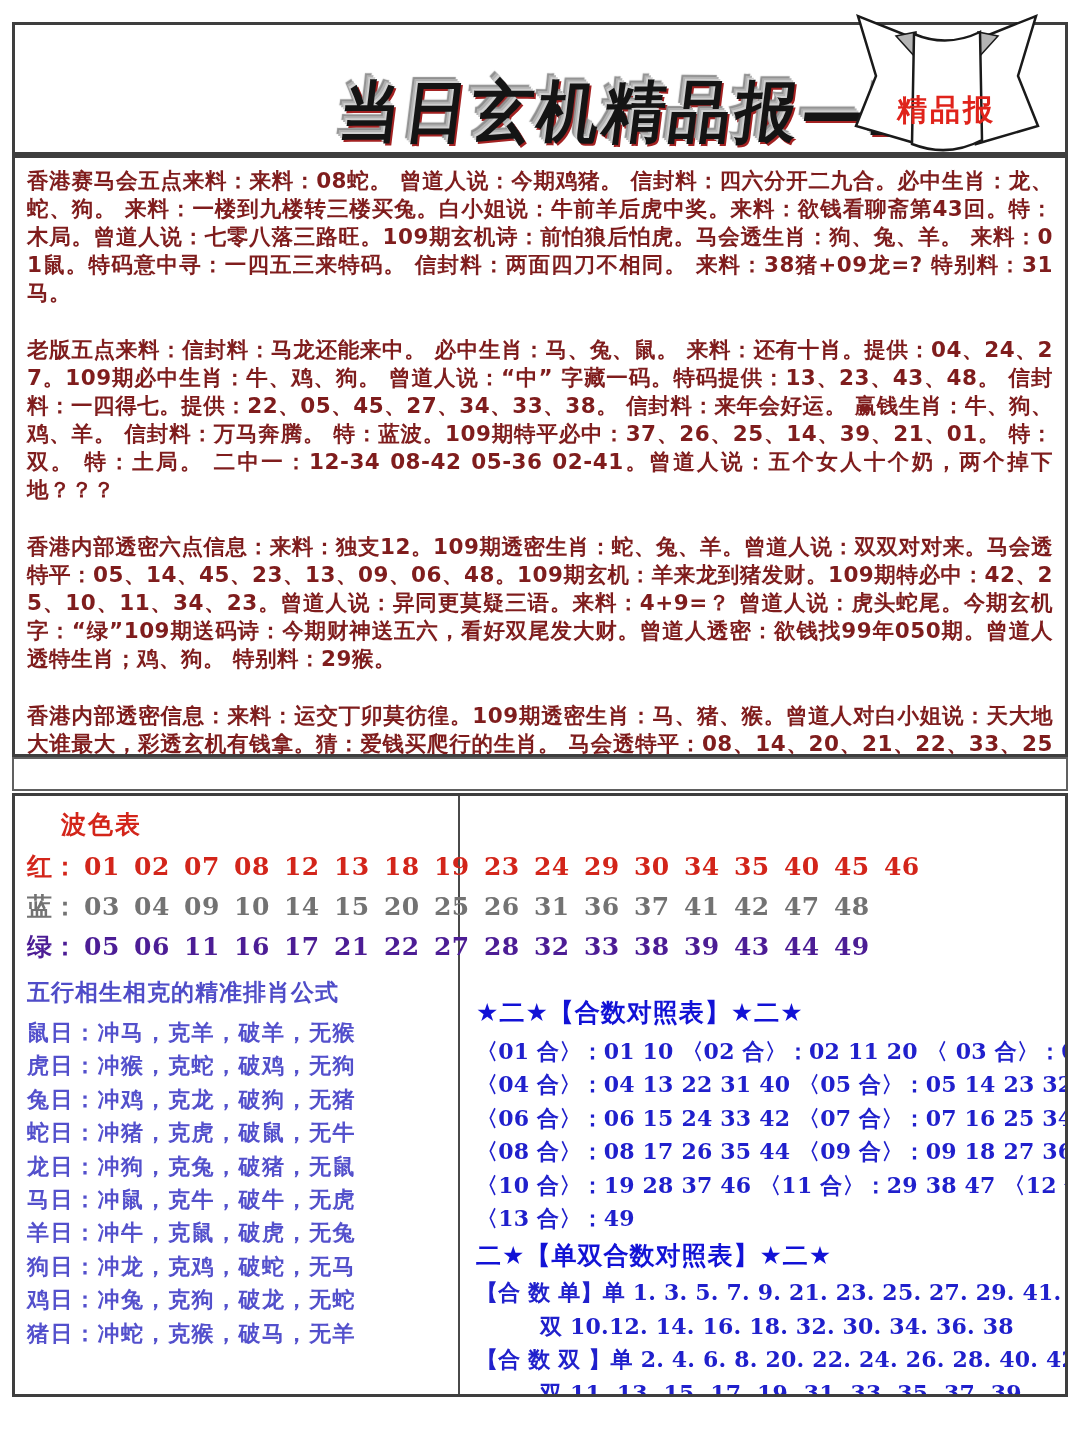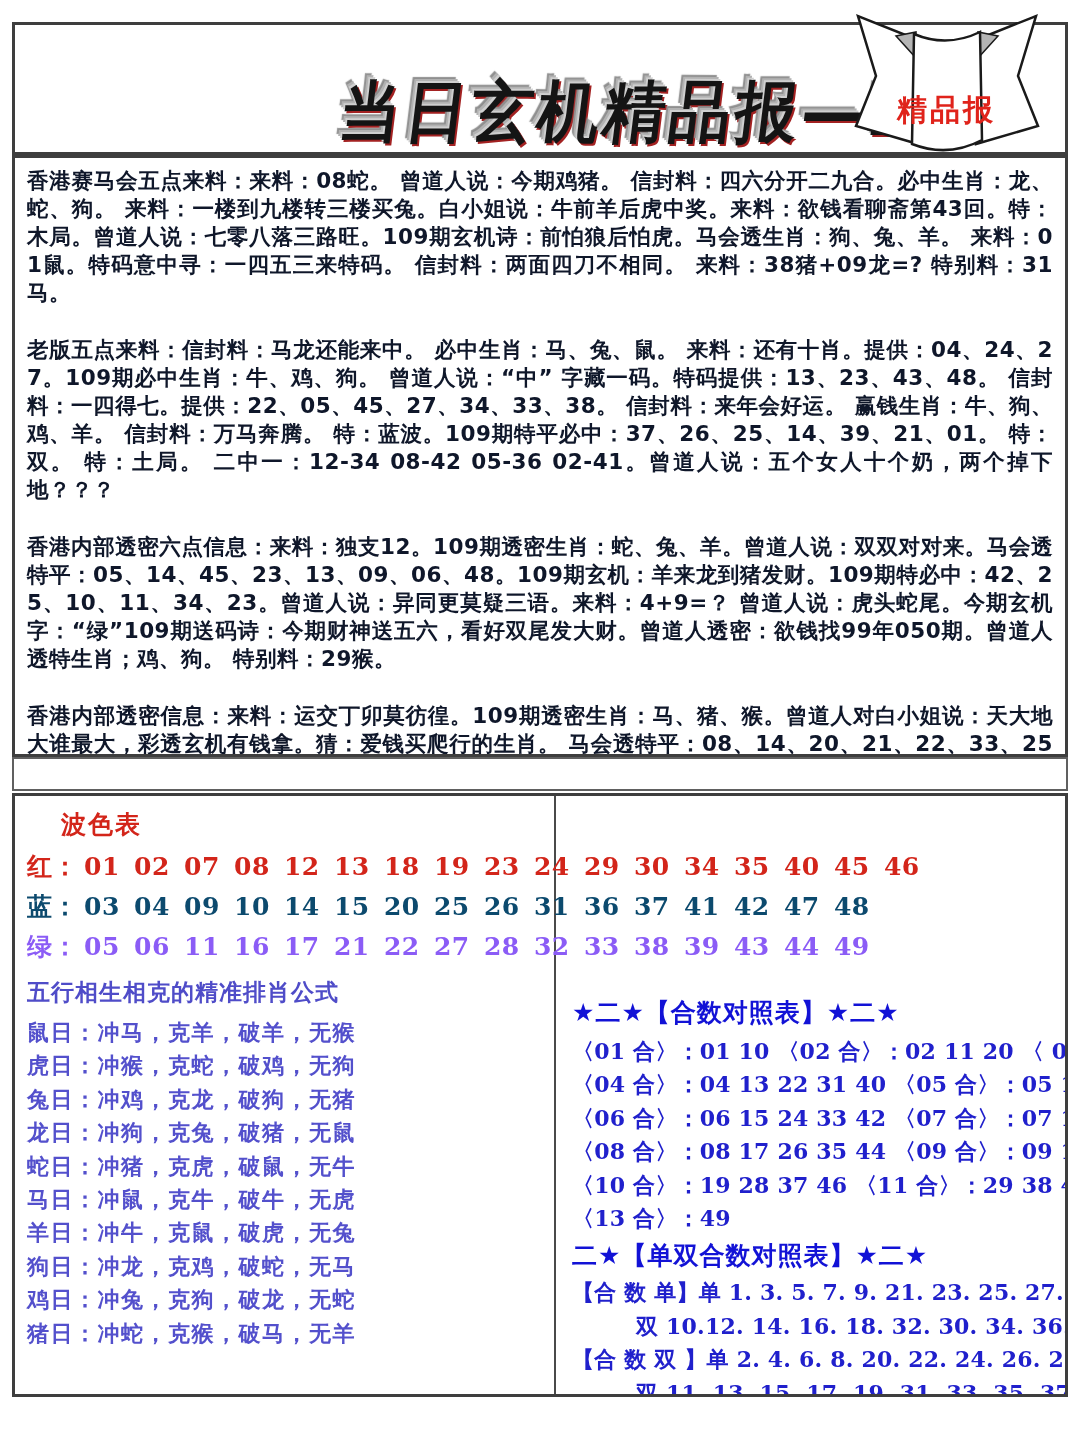--- a/index.html
+++ b/index.html
@@ -31,48 +31,48 @@
     letter-spacing:3px; white-space:nowrap;
   }
 
   
   .main-box {
     position:absolute; left:12px; top:155px; width:1056px; height:602px;
     border:3px solid #3e3e3e; background:#fff; padding:9px 12px 0 12px;
     overflow:hidden;
   }
   .para {
-    font-size:21.5px; line-height:28px; font-weight:bold; color:#0f172a;
+    font-size:21.5px; line-height:28px; font-weight:bold; color:#7f1d1d;
     text-align:justify; letter-spacing:0.5px; margin-bottom:29px;
     word-break:break-all;
   }
 
   
   .strip {
     position:absolute; left:12px; top:757px; width:1056px; height:34px;
     border:2px solid #606060; background:#fff;
   }
 
   
   .bottom-box {
     position:absolute; left:12px; top:793px; width:1056px; height:604px;
     border:3px solid #3e3e3e; background:#fff; display:flex; overflow:hidden;
   }
-  .left-col { width:541px; border-right:2px solid #4a4a4a; padding:6px 4px 0 12px; }
+  .left-col { width:445px; border-right:2px solid #4a4a4a; padding:6px 4px 0 12px; }
   .right-col { flex:1; padding:200px 4px 0 16px; }
 
   .bose-title { color:#d3251a; font-size:25px; font-weight:bold; margin:6px 0 6px 34px; letter-spacing:2px; }
   .bose-row {
     font-family:"DejaVu Serif", serif; font-weight:bold;
     font-size:25px; line-height:40px; white-space:nowrap; word-spacing:5px; letter-spacing:0.5px;
   }
   .bose-row .lbl { font-family:"DejaVu Sans", sans-serif; margin-right:6px; }
   .row-red   { color:#d3251a; }
-  .row-blue  { color:#0c4a6e; }
-  .row-green { color:#8b5cf6; }
+  .row-blue  { color:#737373; }
+  .row-green { color:#4c1d95; }
 
   .wuxing-title { color:#4f4cc8; font-size:23px; font-weight:bold; margin:10px 0 8px 0; letter-spacing:1px; }
   .zodiac-line  { color:#5350cc; font-size:22px; font-weight:bold; line-height:33.4px; letter-spacing:1.5px; white-space:nowrap; }
 
   .sum-header {
     color:#1212d6; font-size:25px; font-weight:bold; letter-spacing:1px;
     margin-bottom:6px; white-space:nowrap;
   }
   .sum-row {
     font-family:"DejaVu Serif", serif; font-weight:bold; color:#2020cc;
@@ -113,22 +113,22 @@
       <div class="bose-title">波色表</div>
 
       <div class="bose-row row-red"><span class="lbl">红：</span><span>01 02 07 08 12 13 18 19 23 24 29 30 34 35 40 45 46</span></div>
       <div class="bose-row row-blue"><span class="lbl">蓝：</span><span>03 04 09 10 14 15 20 25 26 31 36 37 41 42 47 48</span></div>
       <div class="bose-row row-green"><span class="lbl">绿：</span><span>05 06 11 16 17 21 22 27 28 32 33 38 39 43 44 49</span></div>
 
       <div class="wuxing-title">五行相生相克的精准排肖公式</div>
       <div class="zodiac-line">鼠日：冲马，克羊，破羊，无猴</div>
       <div class="zodiac-line">虎日：冲猴，克蛇，破鸡，无狗</div>
       <div class="zodiac-line">兔日：冲鸡，克龙，破狗，无猪</div>
+      <div class="zodiac-line">蛇日：冲猪，克虎，破鼠，无牛</div>
       <div class="zodiac-line">龙日：冲狗，克兔，破猪，无鼠</div>
-      <div class="zodiac-line">蛇日：冲猪，克虎，破鼠，无牛</div>
       <div class="zodiac-line">马日：冲鼠，克牛，破牛，无虎</div>
       <div class="zodiac-line">羊日：冲牛，克鼠，破虎，无兔</div>
       <div class="zodiac-line">狗日：冲龙，克鸡，破蛇，无马</div>
       <div class="zodiac-line">鸡日：冲兔，克狗，破龙，无蛇</div>
       <div class="zodiac-line">猪日：冲蛇，克猴，破马，无羊</div>
     </div>
 
     <div class="right-col">
       <div class="sum-header">★二★【合数对照表】★二★</div>
       <div class="sum-row">〈01 合〉：01 10 〈02 合〉：02 11 20 〈 03 合〉：03 12 21 30</div>

